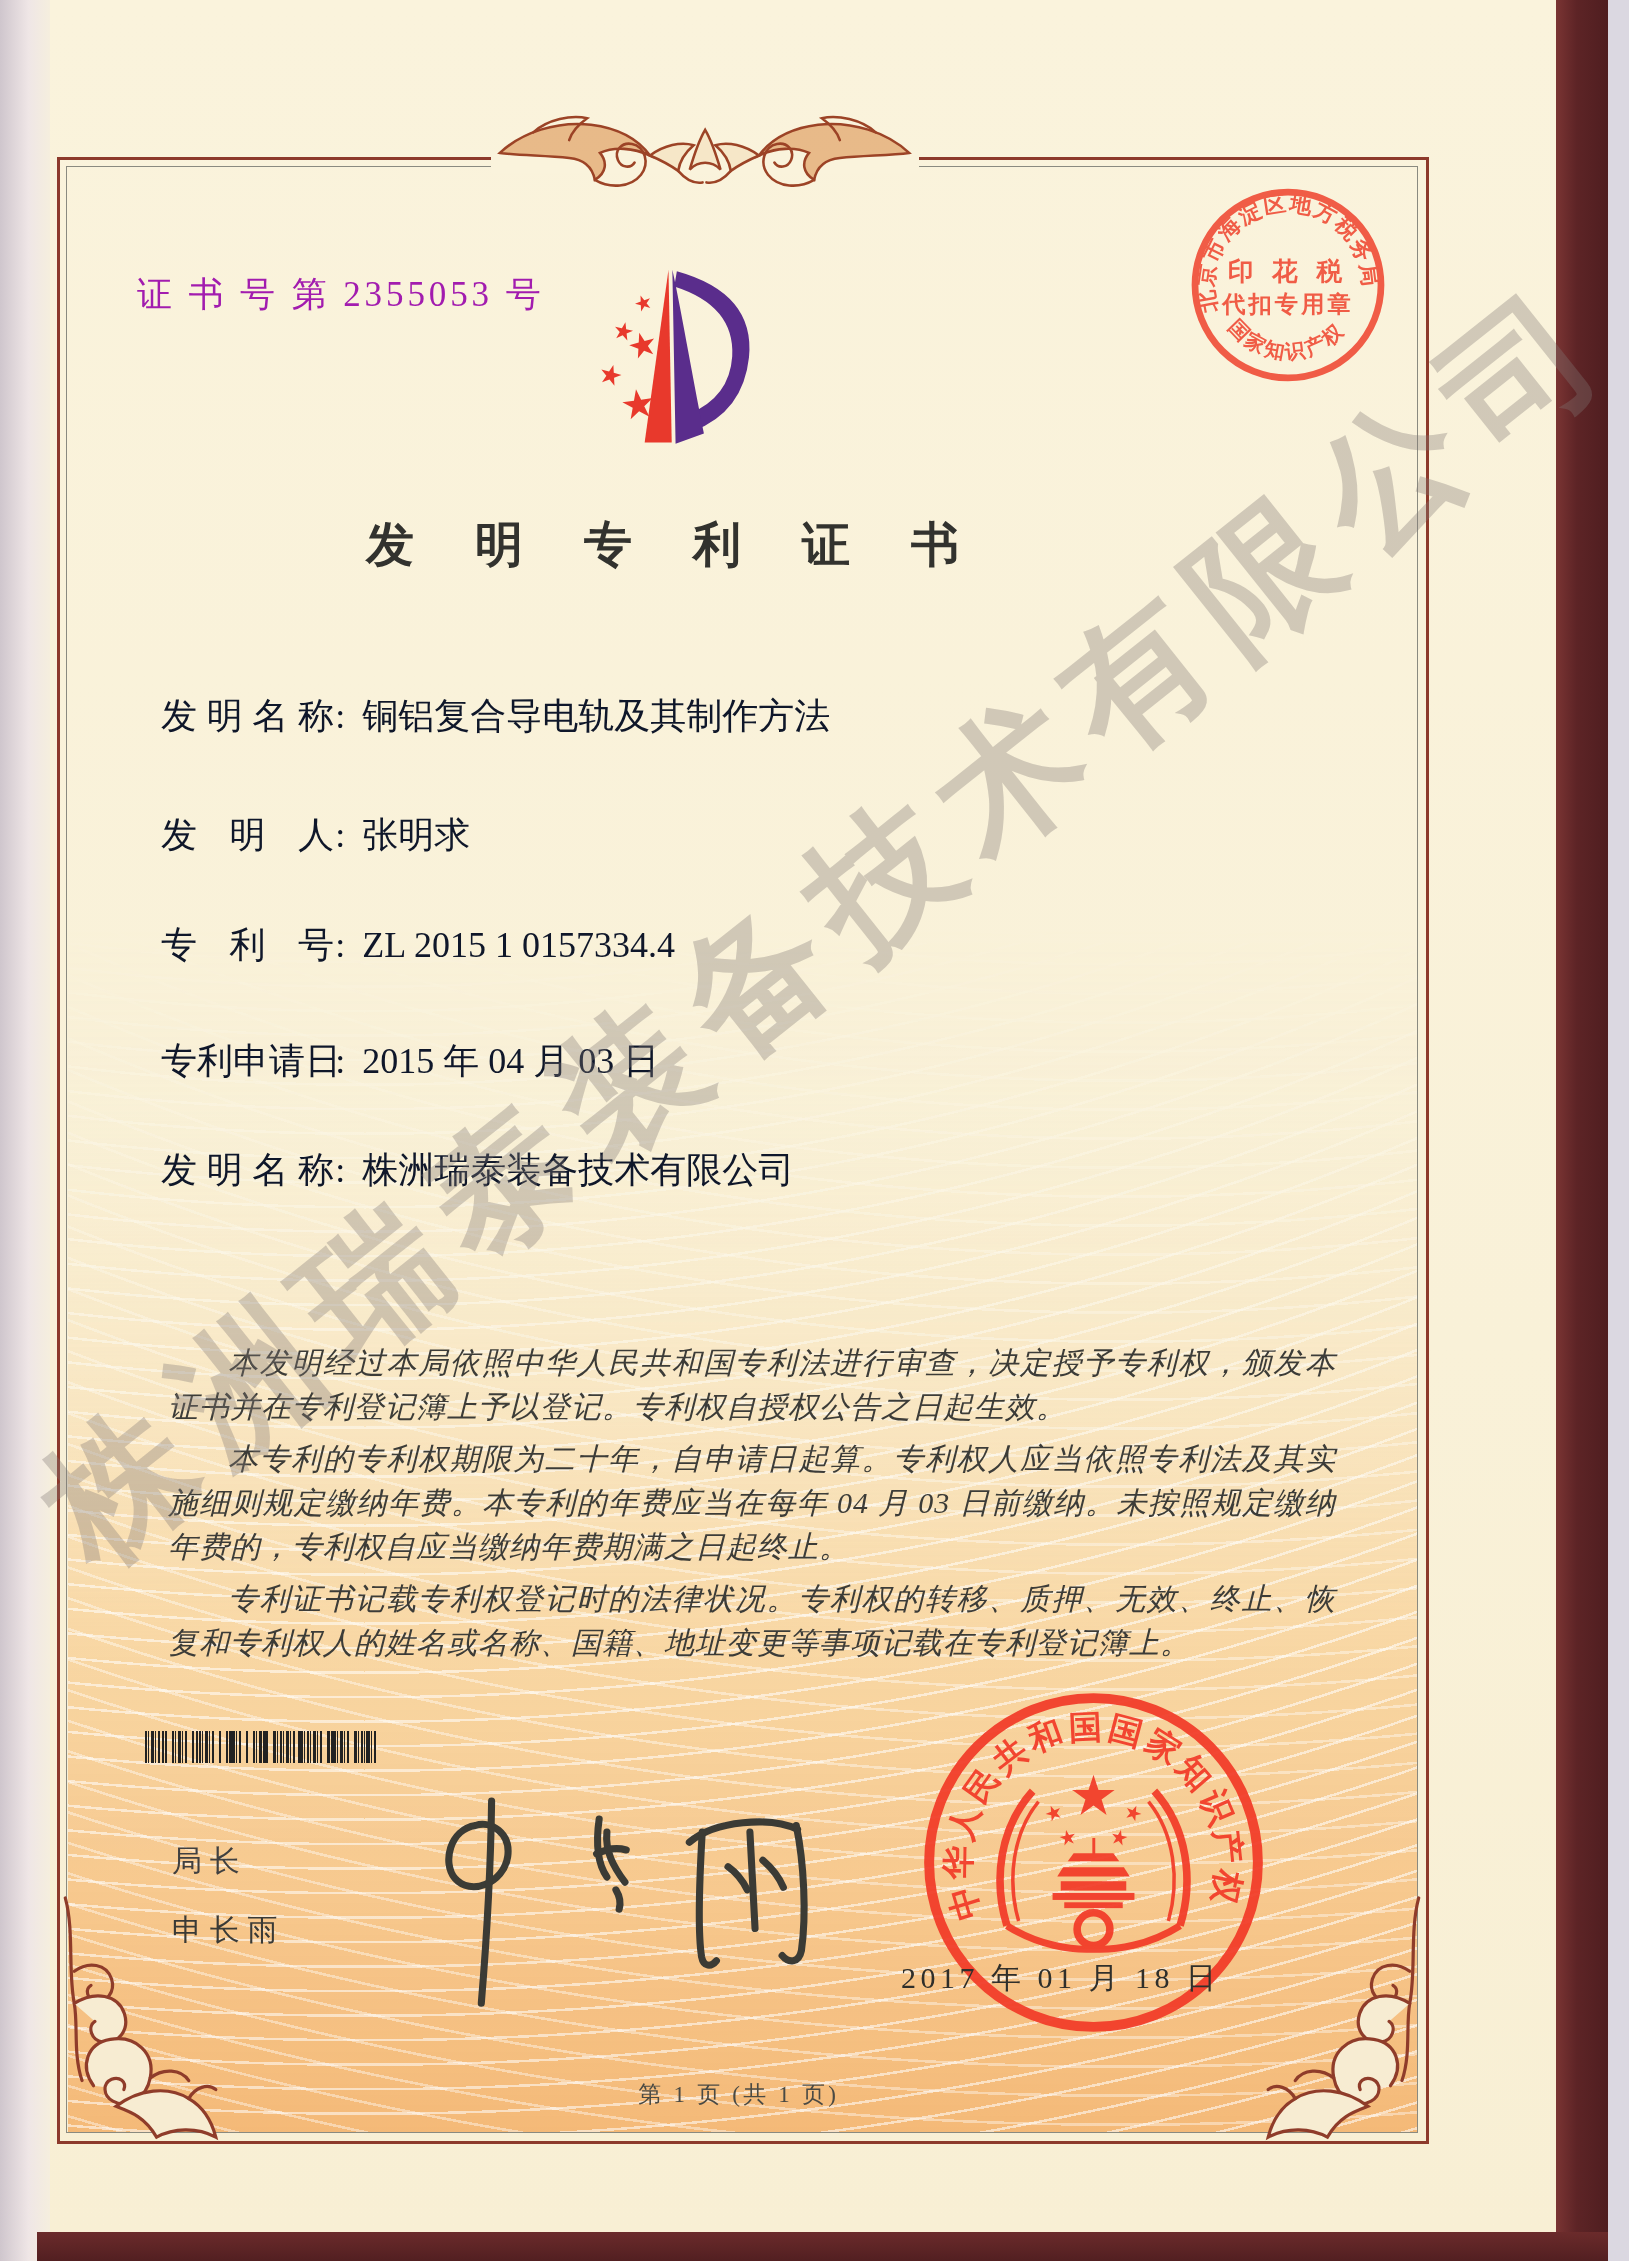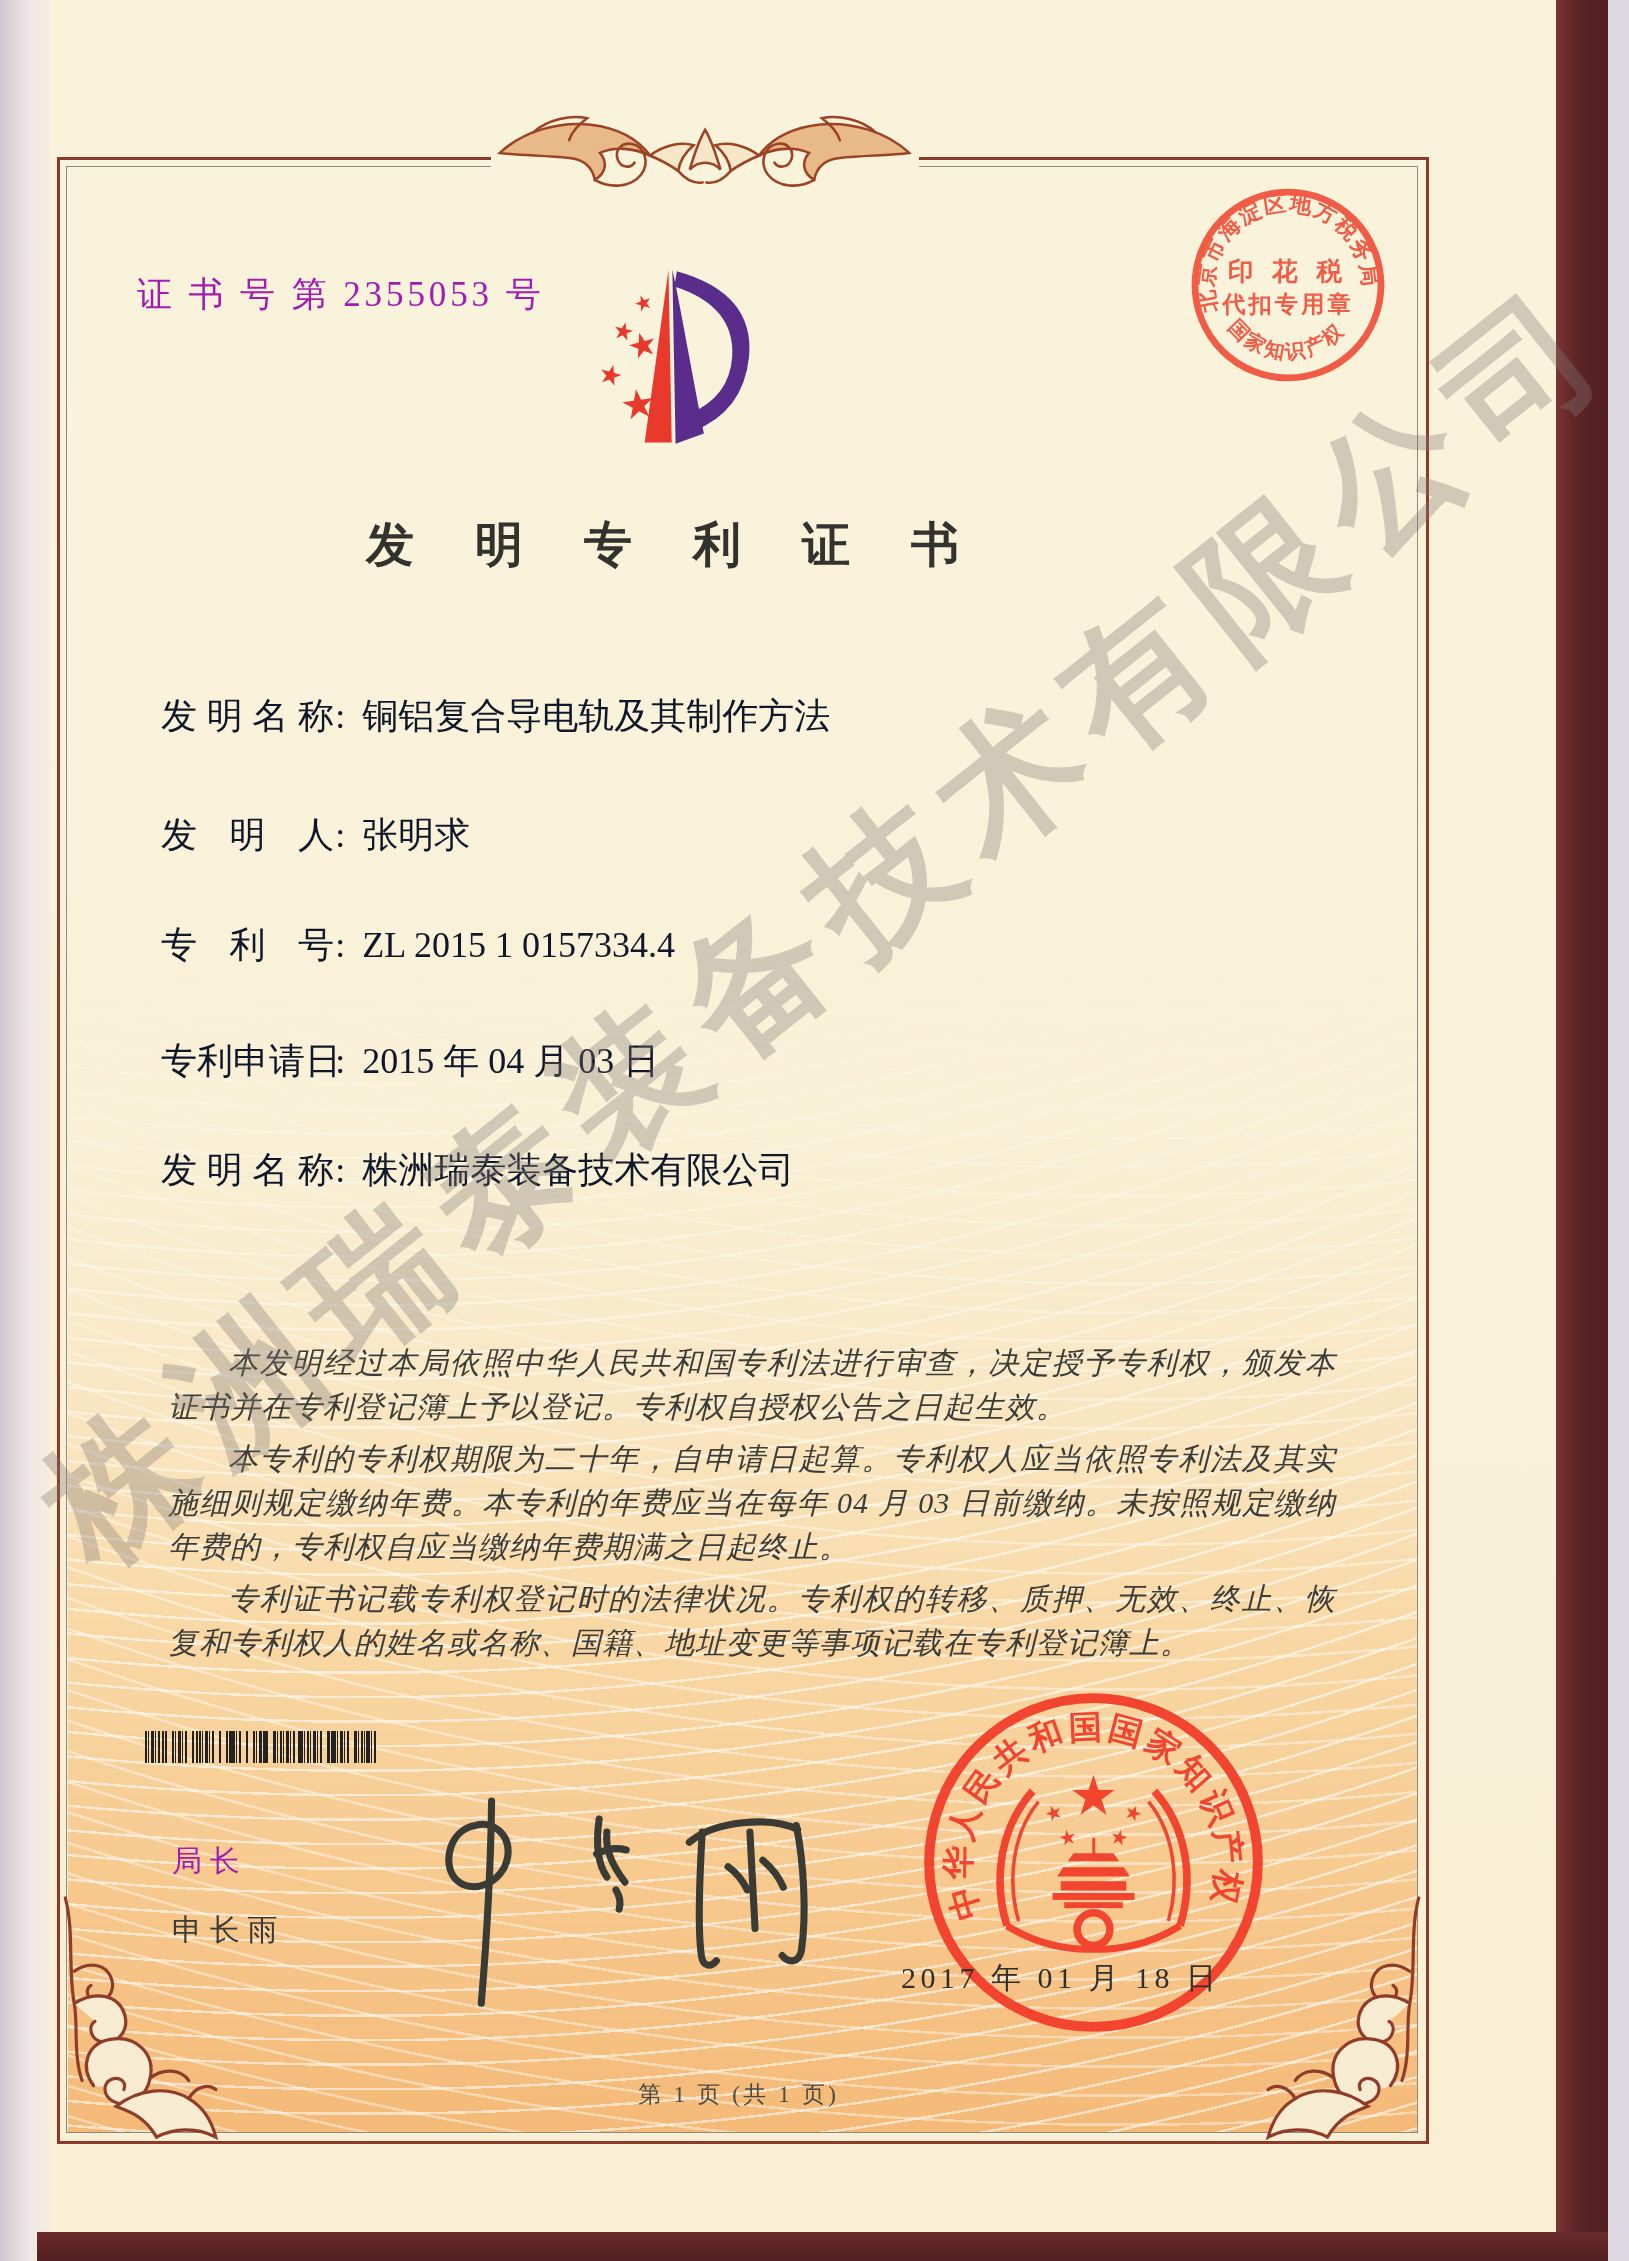--- a/index.html
+++ b/index.html
@@ -46,21 +46,21 @@
 
   .body-text{position:absolute;left:160px;top:1333px;width:1184px;font-size:30px;
        line-height:44px;color:#3c3c38;text-align:justify;letter-spacing:1px;}
   .body-text p{margin:8px;text-indent:2em;font-style:italic;}
 
   .barcode{position:absolute;left:145px;top:1731px;width:233px;height:32px;
     background:
       repeating-linear-gradient(90deg,#222 0 1.9px,transparent 1.9px 3.2px,#222 3.2px 3.9px,transparent 3.9px 6.4px,#222 6.4px 9px,transparent 9px 10.3px,#222 10.3px 11px,transparent 11px 13.5px),
       repeating-linear-gradient(90deg,transparent 0 17.4px,#222 17.4px 19.3px,transparent 19.3px 28px,#222 28px 28px,transparent 28px 34px);}
 
-  .sig-title{position:absolute;left:172px;top:1841px;font-size:30px;color:#a21caf;letter-spacing:7.7px;}
+  .sig-title{position:absolute;left:172px;top:1841px;font-size:30px;color:#404040;letter-spacing:7.7px;}
   .sig-name{position:absolute;left:172px;top:1910px;font-size:30px;color:#3a3a36;letter-spacing:7.7px;text-align:center;}
   .signature{position:absolute;left:380px;top:1792px;}
 
   .seal{position:absolute;left:918px;top:1687px;opacity:.93;}
   .seal-date{position:absolute;left:901px;top:1958px;font-size:30px;color:#2f2f2b;letter-spacing:4.5px;}
   .stamp{position:absolute;left:1184px;top:181px;opacity:.92;}
 
   .footer{position:absolute;left:478px;top:2079px;width:361px;text-align:right;
           font-size:23px;color:#4a4a44;letter-spacing:3.2px;}
 

